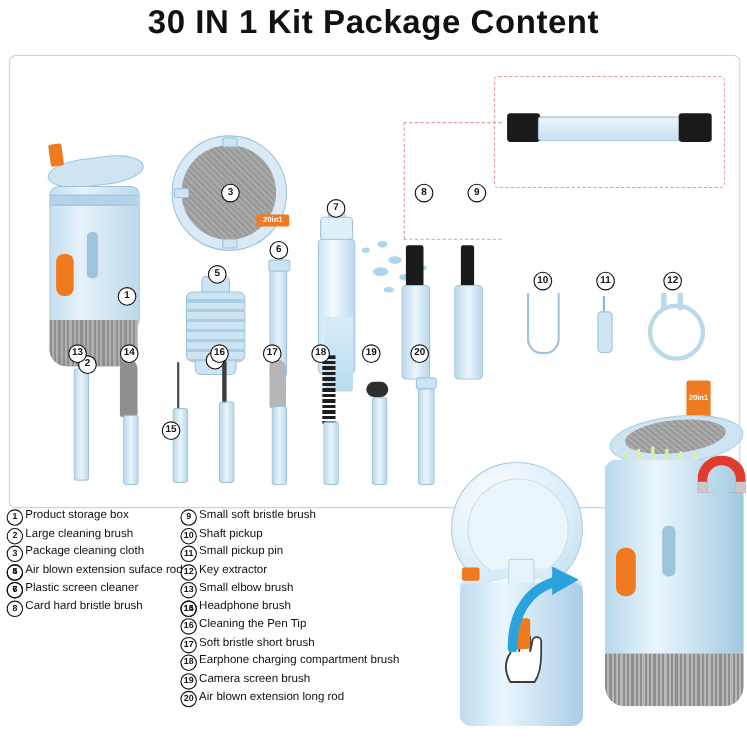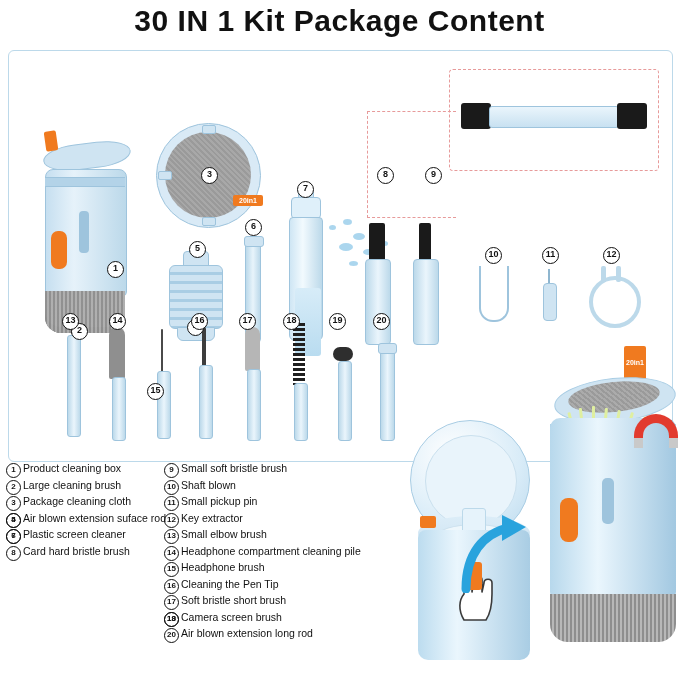--- a/index.html
+++ b/index.html
@@ -470,21 +470,21 @@
     <div style="position:absolute;left:3px;top:-4px;width:17px;height:9px;background:#cfe4f2;border:1px solid #9ec4dd;border-radius:3px"></div>
   </div>
   <div class="num" style="left:364px;top:262px">20</div>
 
 </div>
 
 <div class="legend">
   <div class="legend-col left">
     <div class="leg-item">
       <span class="leg-num">1</span>
-      <span>Product cleaning box</span>
+      <span>Product storage box</span>
     </div>
     <div class="leg-item">
       <span class="leg-num">2</span>
       <span>Large cleaning brush</span>
     </div>
     <div class="leg-item">
       <span class="leg-num">3</span>
       <span>Package cleaning cloth</span>
     </div>
     <div class="leg-item">
@@ -507,52 +507,52 @@
     </div>
   </div>
 
   <div class="legend-col right">
     <div class="leg-item">
       <span class="leg-num">9</span>
       <span>Small soft bristle brush</span>
     </div>
     <div class="leg-item">
       <span class="leg-num">10</span>
-      <span>Shaft blown</span>
+      <span>Shaft pickup</span>
     </div>
     <div class="leg-item">
       <span class="leg-num">11</span>
       <span>Small pickup pin</span>
     </div>
     <div class="leg-item">
       <span class="leg-num">12</span>
       <span>Key extractor</span>
     </div>
     <div class="leg-item">
       <span class="leg-num">13</span>
       <span>Small elbow brush</span>
     </div>
     <div class="leg-item">
       <span class="leg-num">14</span>
-      <span>Headphone compartment cleaning pile</span>
     </div>
     <div class="leg-item">
       <span class="leg-num">15</span>
       <span>Headphone brush</span>
     </div>
     <div class="leg-item">
       <span class="leg-num">16</span>
       <span>Cleaning the Pen Tip</span>
     </div>
     <div class="leg-item">
       <span class="leg-num">17</span>
       <span>Soft bristle short brush</span>
     </div>
     <div class="leg-item">
       <span class="leg-num">18</span>
+      <span>Earphone charging compartment brush</span>
     </div>
     <div class="leg-item">
       <span class="leg-num">19</span>
       <span>Camera screen brush</span>
     </div>
     <div class="leg-item">
       <span class="leg-num">20</span>
       <span>Air blown extension long rod</span>
     </div>
   </div>

